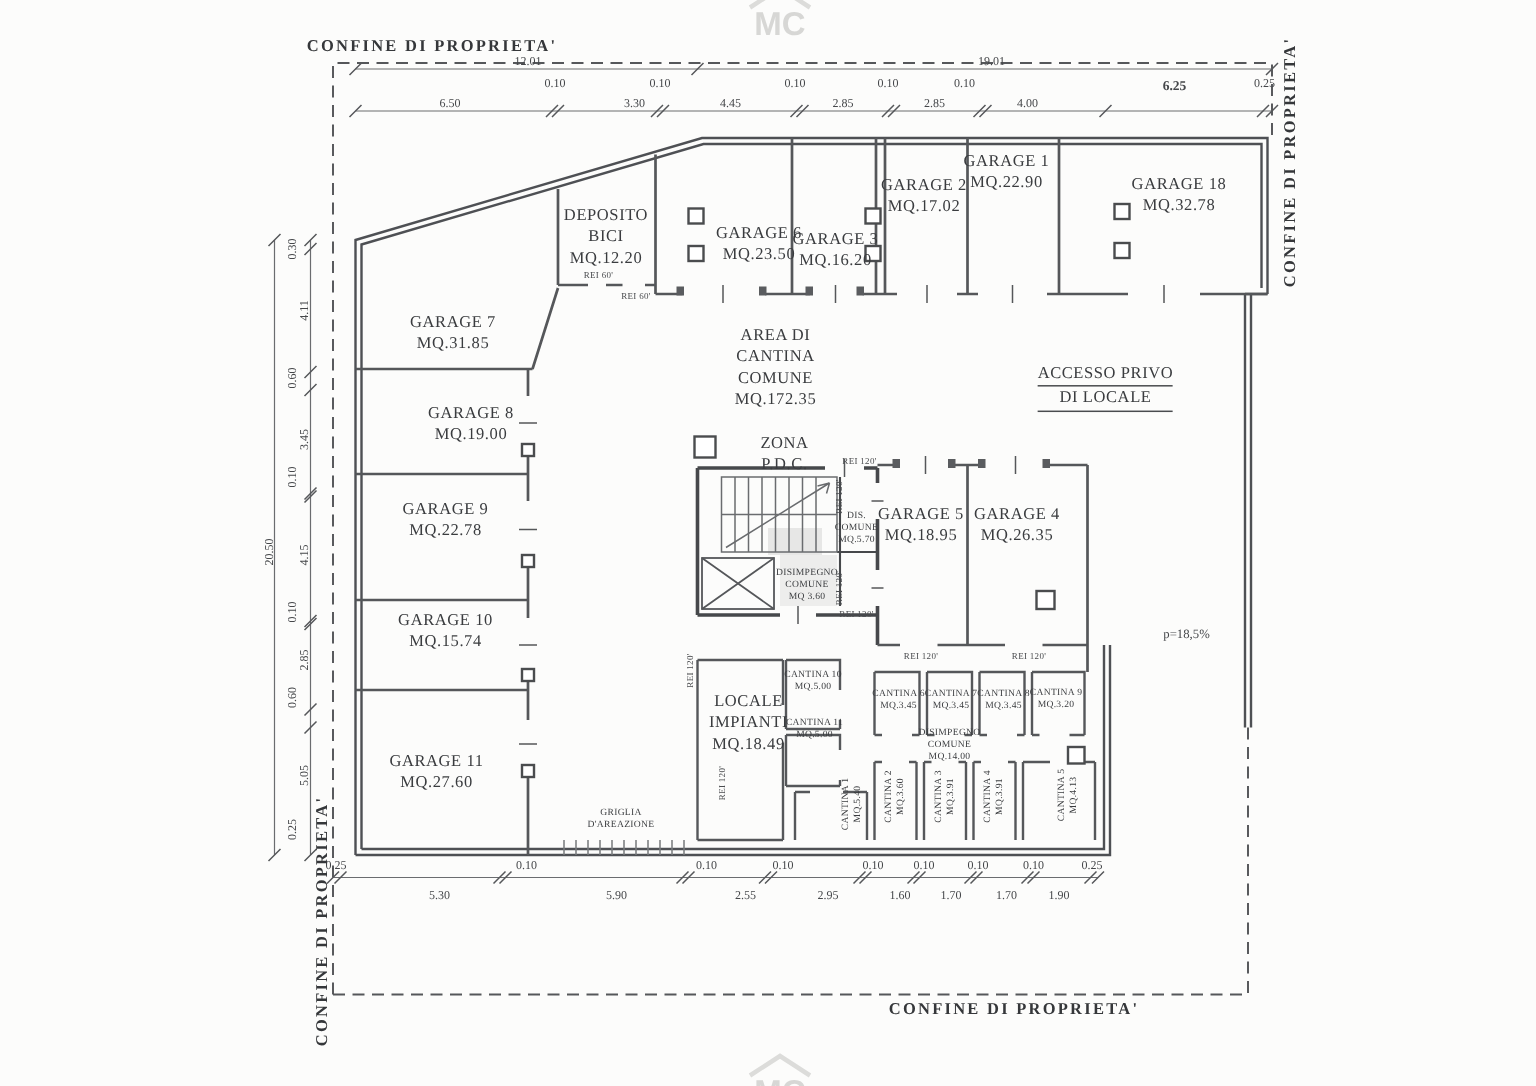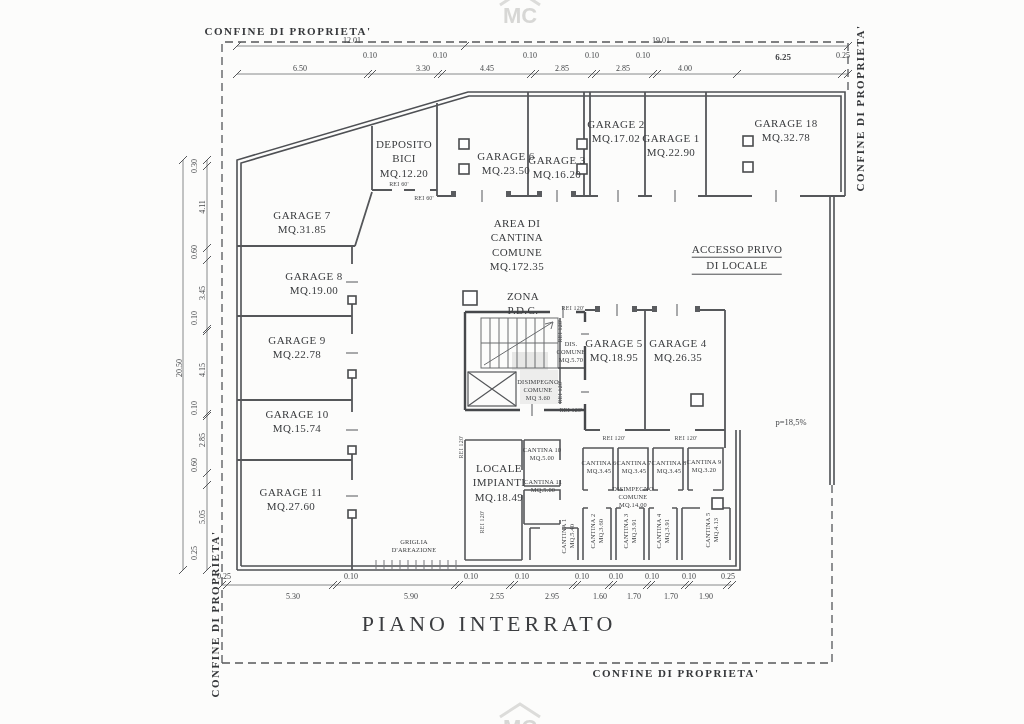--- a/index.html
+++ b/index.html
@@ -201,42 +201,42 @@
       <span>MQ.19.00</span>
     </div>
 <div class="lbl" style="left:297px;top:347px">
       <span>GARAGE 9</span>
       <span>MQ.22.78</span>
     </div>
 <div class="lbl" style="left:297px;top:421px">
       <span>GARAGE 10</span>
       <span>MQ.15.74</span>
     </div>
-<div class="lbl" style="left:291px;top:499px">
+<div class="lbl" style="left:291px;top:515px">
       <span>GARAGE 11</span>
       <span>MQ.27.60</span>
     </div>
 <div class="lbl la" style="left:404px;top:158px">
       <span>DEPOSITO</span>
       <span>BICI</span>
       <span>MQ.12.20</span>
     </div>
 <div class="lbl" style="left:506px;top:163px">
       <span>GARAGE 6</span>
       <span>MQ.23.50</span>
     </div>
 <div class="lbl" style="left:557px;top:167px">
       <span>GARAGE 3</span>
       <span>MQ.16.20</span>
     </div>
 <div class="lbl" style="left:616px;top:131px">
       <span>GARAGE 2</span>
       <span>MQ.17.02</span>
     </div>
-<div class="lbl" style="left:671px;top:145px">
+<div class="lbl" style="left:671px;top:115px">
       <span>GARAGE 1</span>
       <span>MQ.22.90</span>
     </div>
 <div class="lbl" style="left:786px;top:130px">
       <span>GARAGE 18</span>
       <span>MQ.32.78</span>
     </div>
 <div class="lbl la" style="left:517px;top:245px">
       <span>AREA DI</span>
       <span>CANTINA</span>
@@ -339,21 +339,20 @@
 <div class="rei v" style="left:461px;top:447px">REI 120'</div>
 <div class="rei v" style="left:482px;top:522px">REI 120'</div>
 
 <div class="slope" style="left:791px;top:422px">p=18,5%</div>
 
 <div class="boundary-lbl" style="left:288px;top:31px">CONFINE DI PROPRIETA'</div>
 <div class="boundary-lbl v" style="left:860px;top:108px">CONFINE DI PROPRIETA'</div>
 <div class="boundary-lbl v" style="left:215px;top:614px">CONFINE DI PROPRIETA'</div>
 <div class="boundary-lbl" style="left:676px;top:673px">CONFINE DI PROPRIETA'</div>
 
-<div id="title" style="left:489px;top:624px">PIANO INTERRATO</div>
 
 <svg class="wm" style="left:520px;top:10px" viewBox="0 0 64 46">
   <path d="M12 18 L32 5 L52 18"></path>
   <text x="32" y="36" text-anchor="middle">MC</text>
 </svg>
 <svg class="wm" style="left:520px;top:722px" viewBox="0 0 64 46">
   <path d="M12 18 L32 5 L52 18"></path>
   <text x="32" y="36" text-anchor="middle">MC</text>
 </svg>
 

